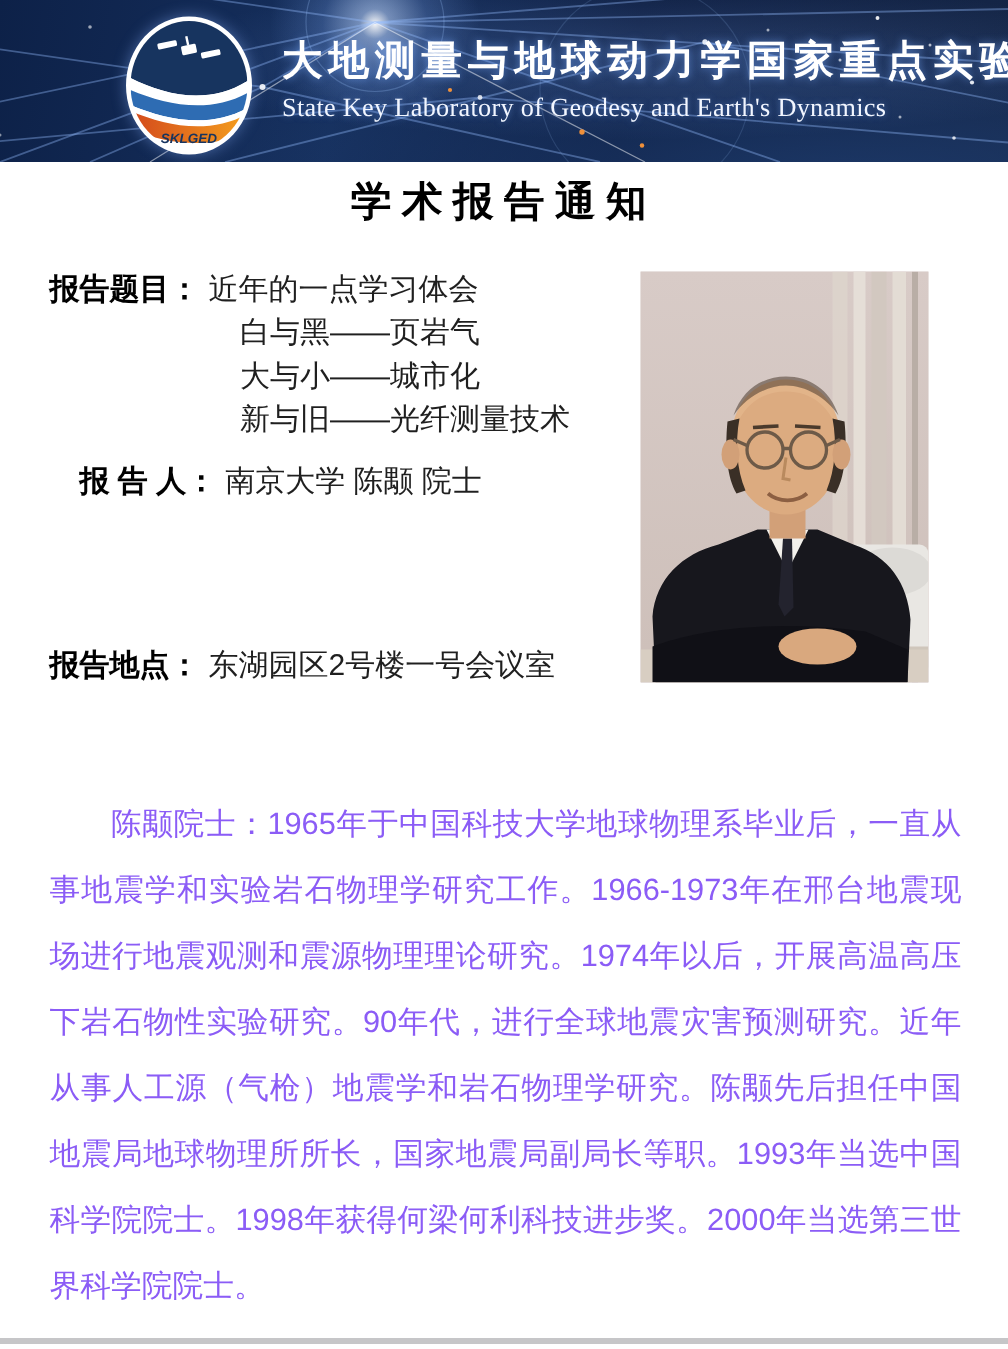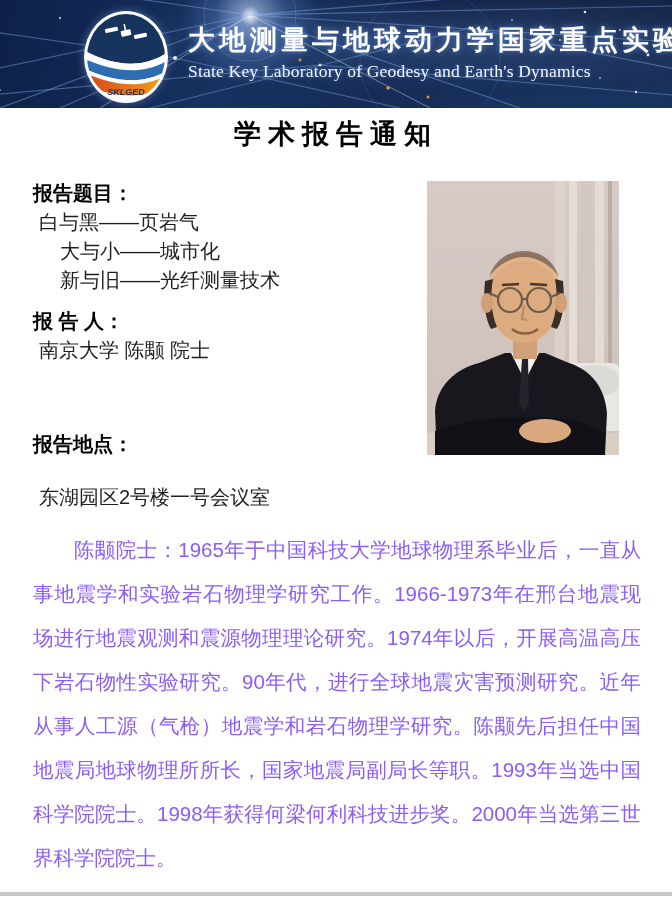--- a/index.html
+++ b/index.html
@@ -22,29 +22,29 @@
   .logo{position:absolute;left:84px;top:11px;width:78px;height:86px;border-radius:50%;
       border:3px solid #ffffff;overflow:hidden;background:#ffffff;box-shadow:0 0 10px rgba(140,180,255,.45);}
   .logo svg{display:block;}
 
   
   .notice-title{position:absolute;left:0;top:116px;width:672px;text-align:center;margin:0;
       font-family:Liberation Serif, serif;font-weight:bold;font-size:27px;color:#000;
       letter-spacing:7px;}
 
   
-  .info-row{position:absolute;left:33px;display:flex;align-items:flex-start;font-size:20px;line-height:29px;flex-direction:column;}
+  .info-row{position:absolute;left:33px;display:flex;align-items:flex-start;font-size:20px;line-height:29px;}
   .info-label{font-weight:bold;color:#000;white-space:nowrap;}
   .info-value{color:#1f1f1f;white-space:nowrap;margin-left:6px;}
   .row-topic{top:179px;}
   .topic-lines .tline{white-space:nowrap;}
   .topic-lines .tline + .tline{padding-left:21px;}
-  .row-speaker{top:307px;}
+  .row-speaker{top:307px;margin-left:20px;}
   .row-time{top:369px;}
-  .row-venue{top:430px;gap:24px;}
+  .row-venue{top:430px;}
 
   
   .photo{position:absolute;left:427px;top:181px;width:192px;height:274px;overflow:hidden;background:#d6c9c5;}
   .photo svg{display:block;}
 
   
   .bio-heading{position:absolute;left:33px;top:496px;margin:0;font-size:20px;font-weight:bold;color:#000;}
   .bio-text{position:absolute;left:33px;top:528px;width:608px;margin:0;font-size:20.5px;
       line-height:44px;text-align:justify;text-indent:2em;color:#8b5cf6;}
 
@@ -123,20 +123,21 @@
       <div class="lab-name-cn">大地测量与地球动力学国家重点实验室</div>
       <div class="lab-name-en">State Key Laboratory of Geodesy and Earth's Dynamics</div>
     </div>
   </header>
 
   <h1 class="notice-title">学术报告通知</h1>
 
   <div class="info-row row-topic">
     <span class="info-label">报告题目：</span>
     <div class="info-value topic-lines">
+      <div class="tline">近年的一点学习体会</div>
       <div class="tline">白与黑——页岩气</div>
       <div class="tline">大与小——城市化</div>
       <div class="tline">新与旧——光纤测量技术</div>
     </div>
   </div>
 
   <div class="info-row row-speaker">
     <span class="info-label">报 告 人：</span>
     <span class="info-value">南京大学 陈颙 院士</span>
   </div>

